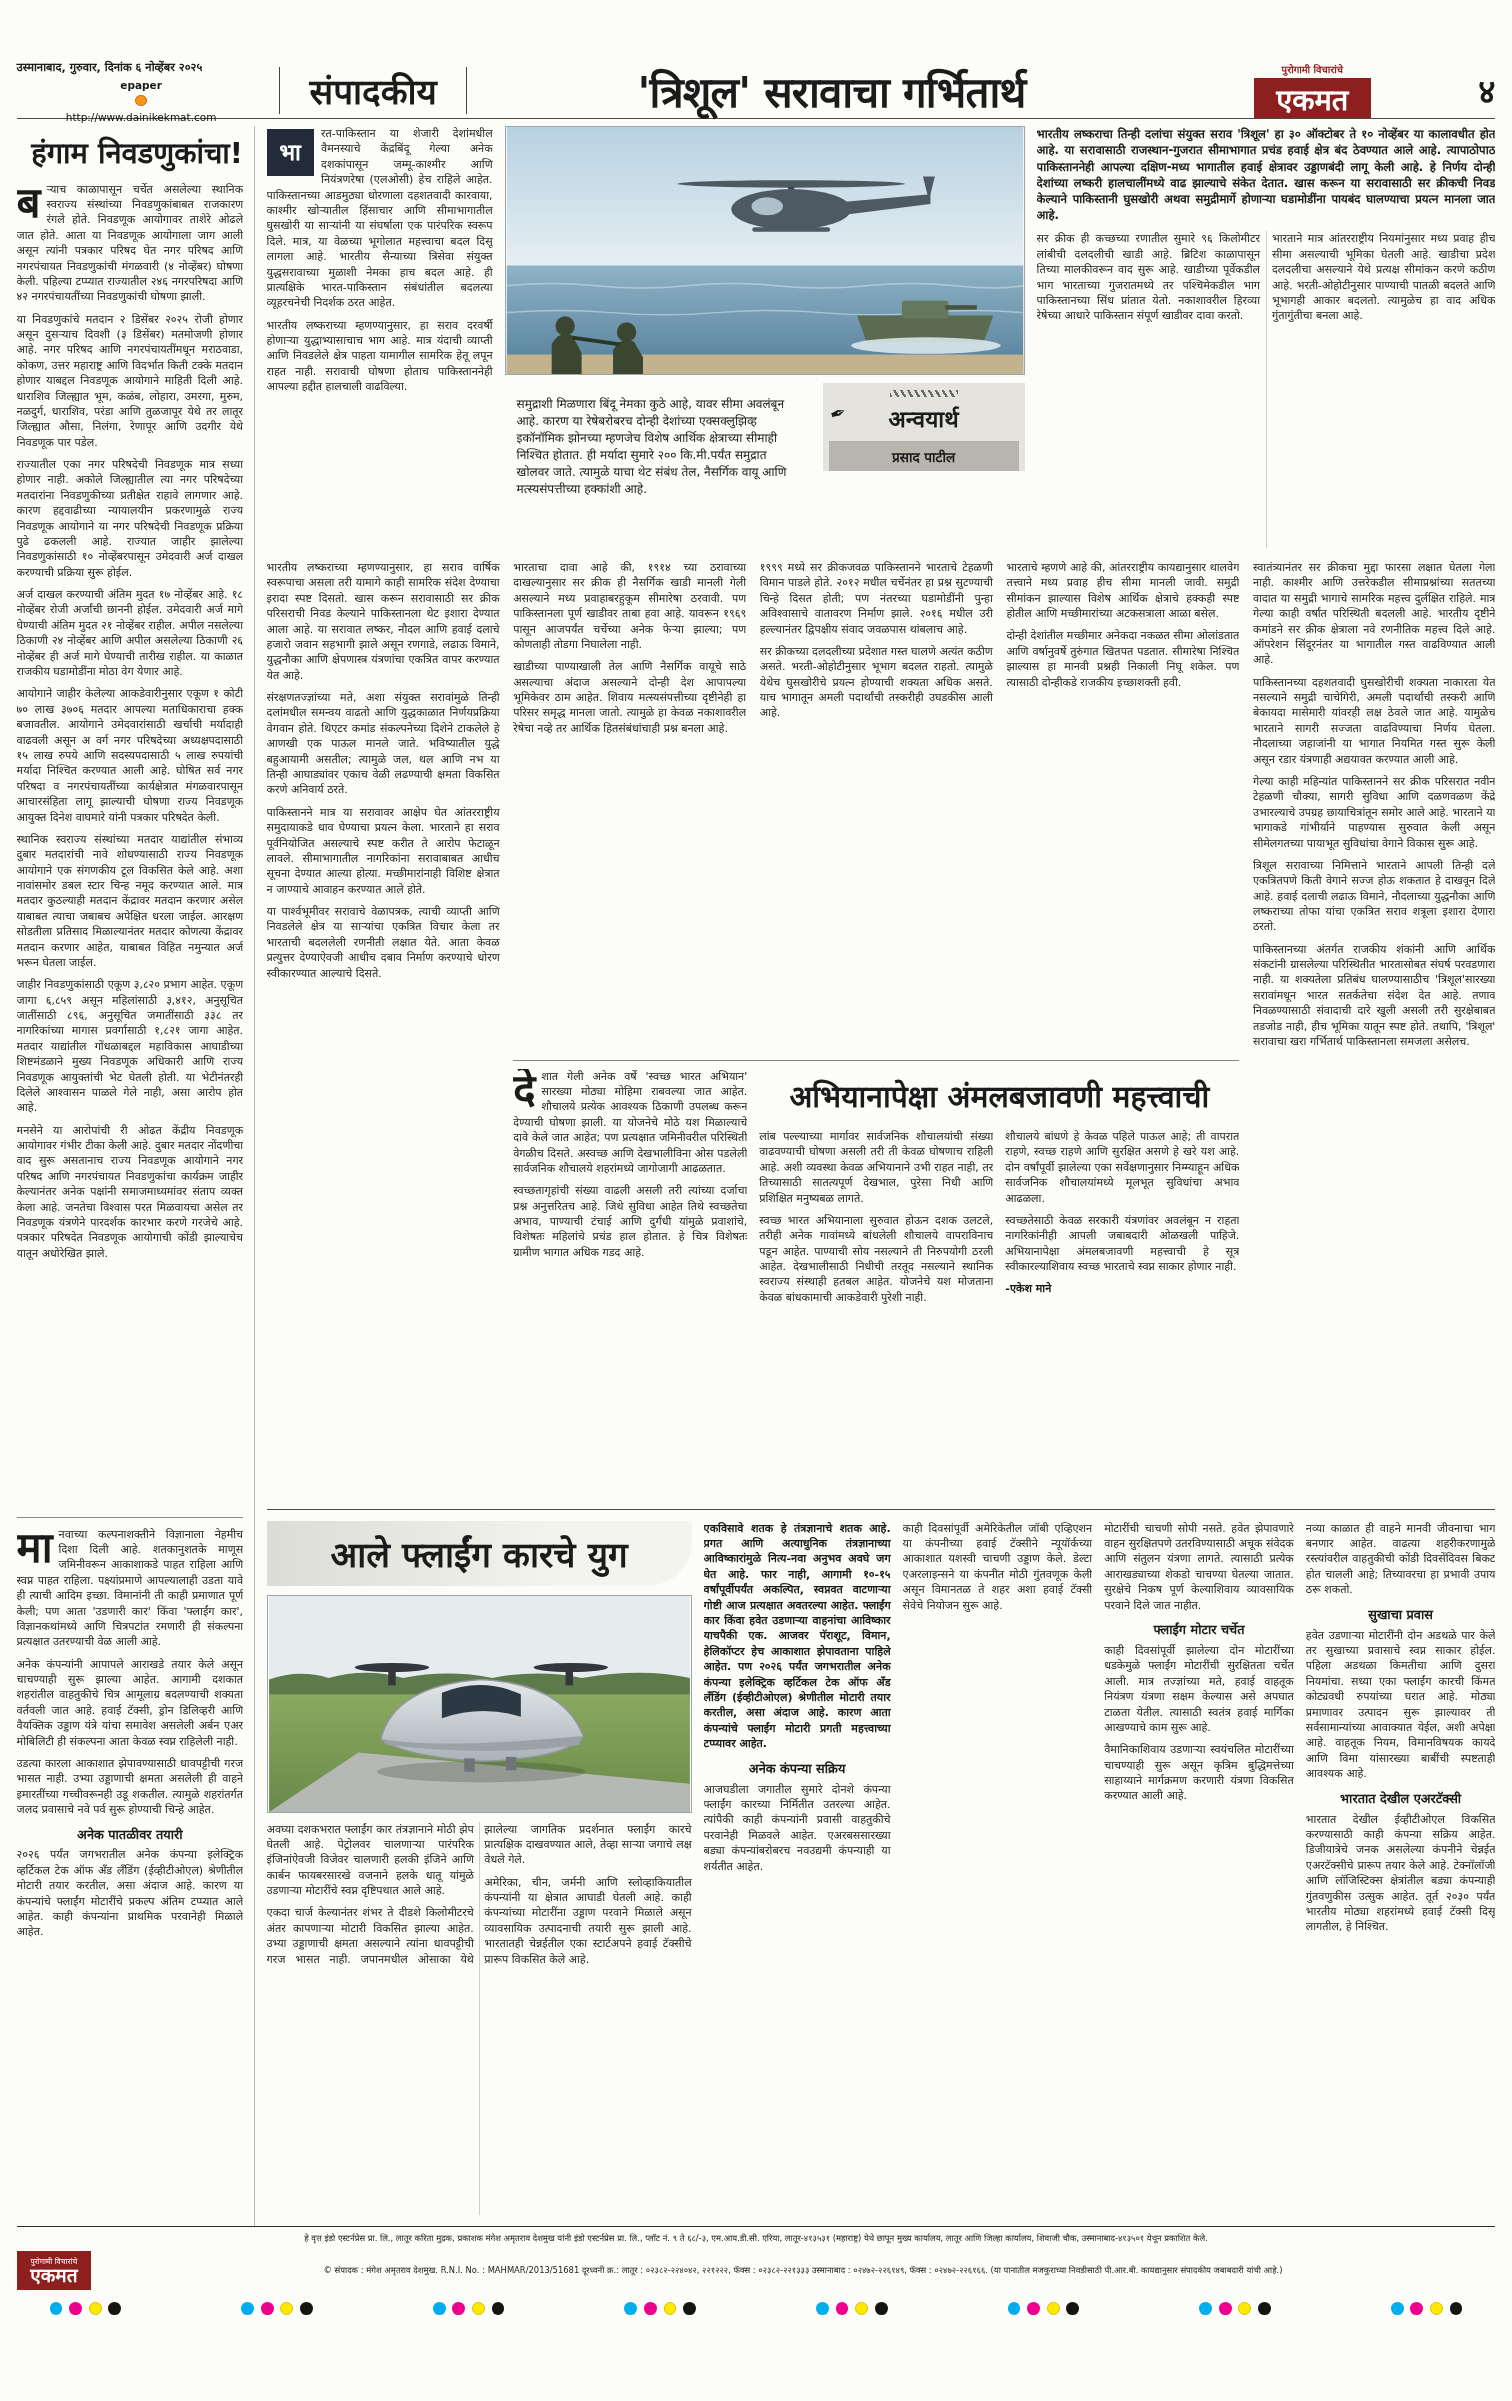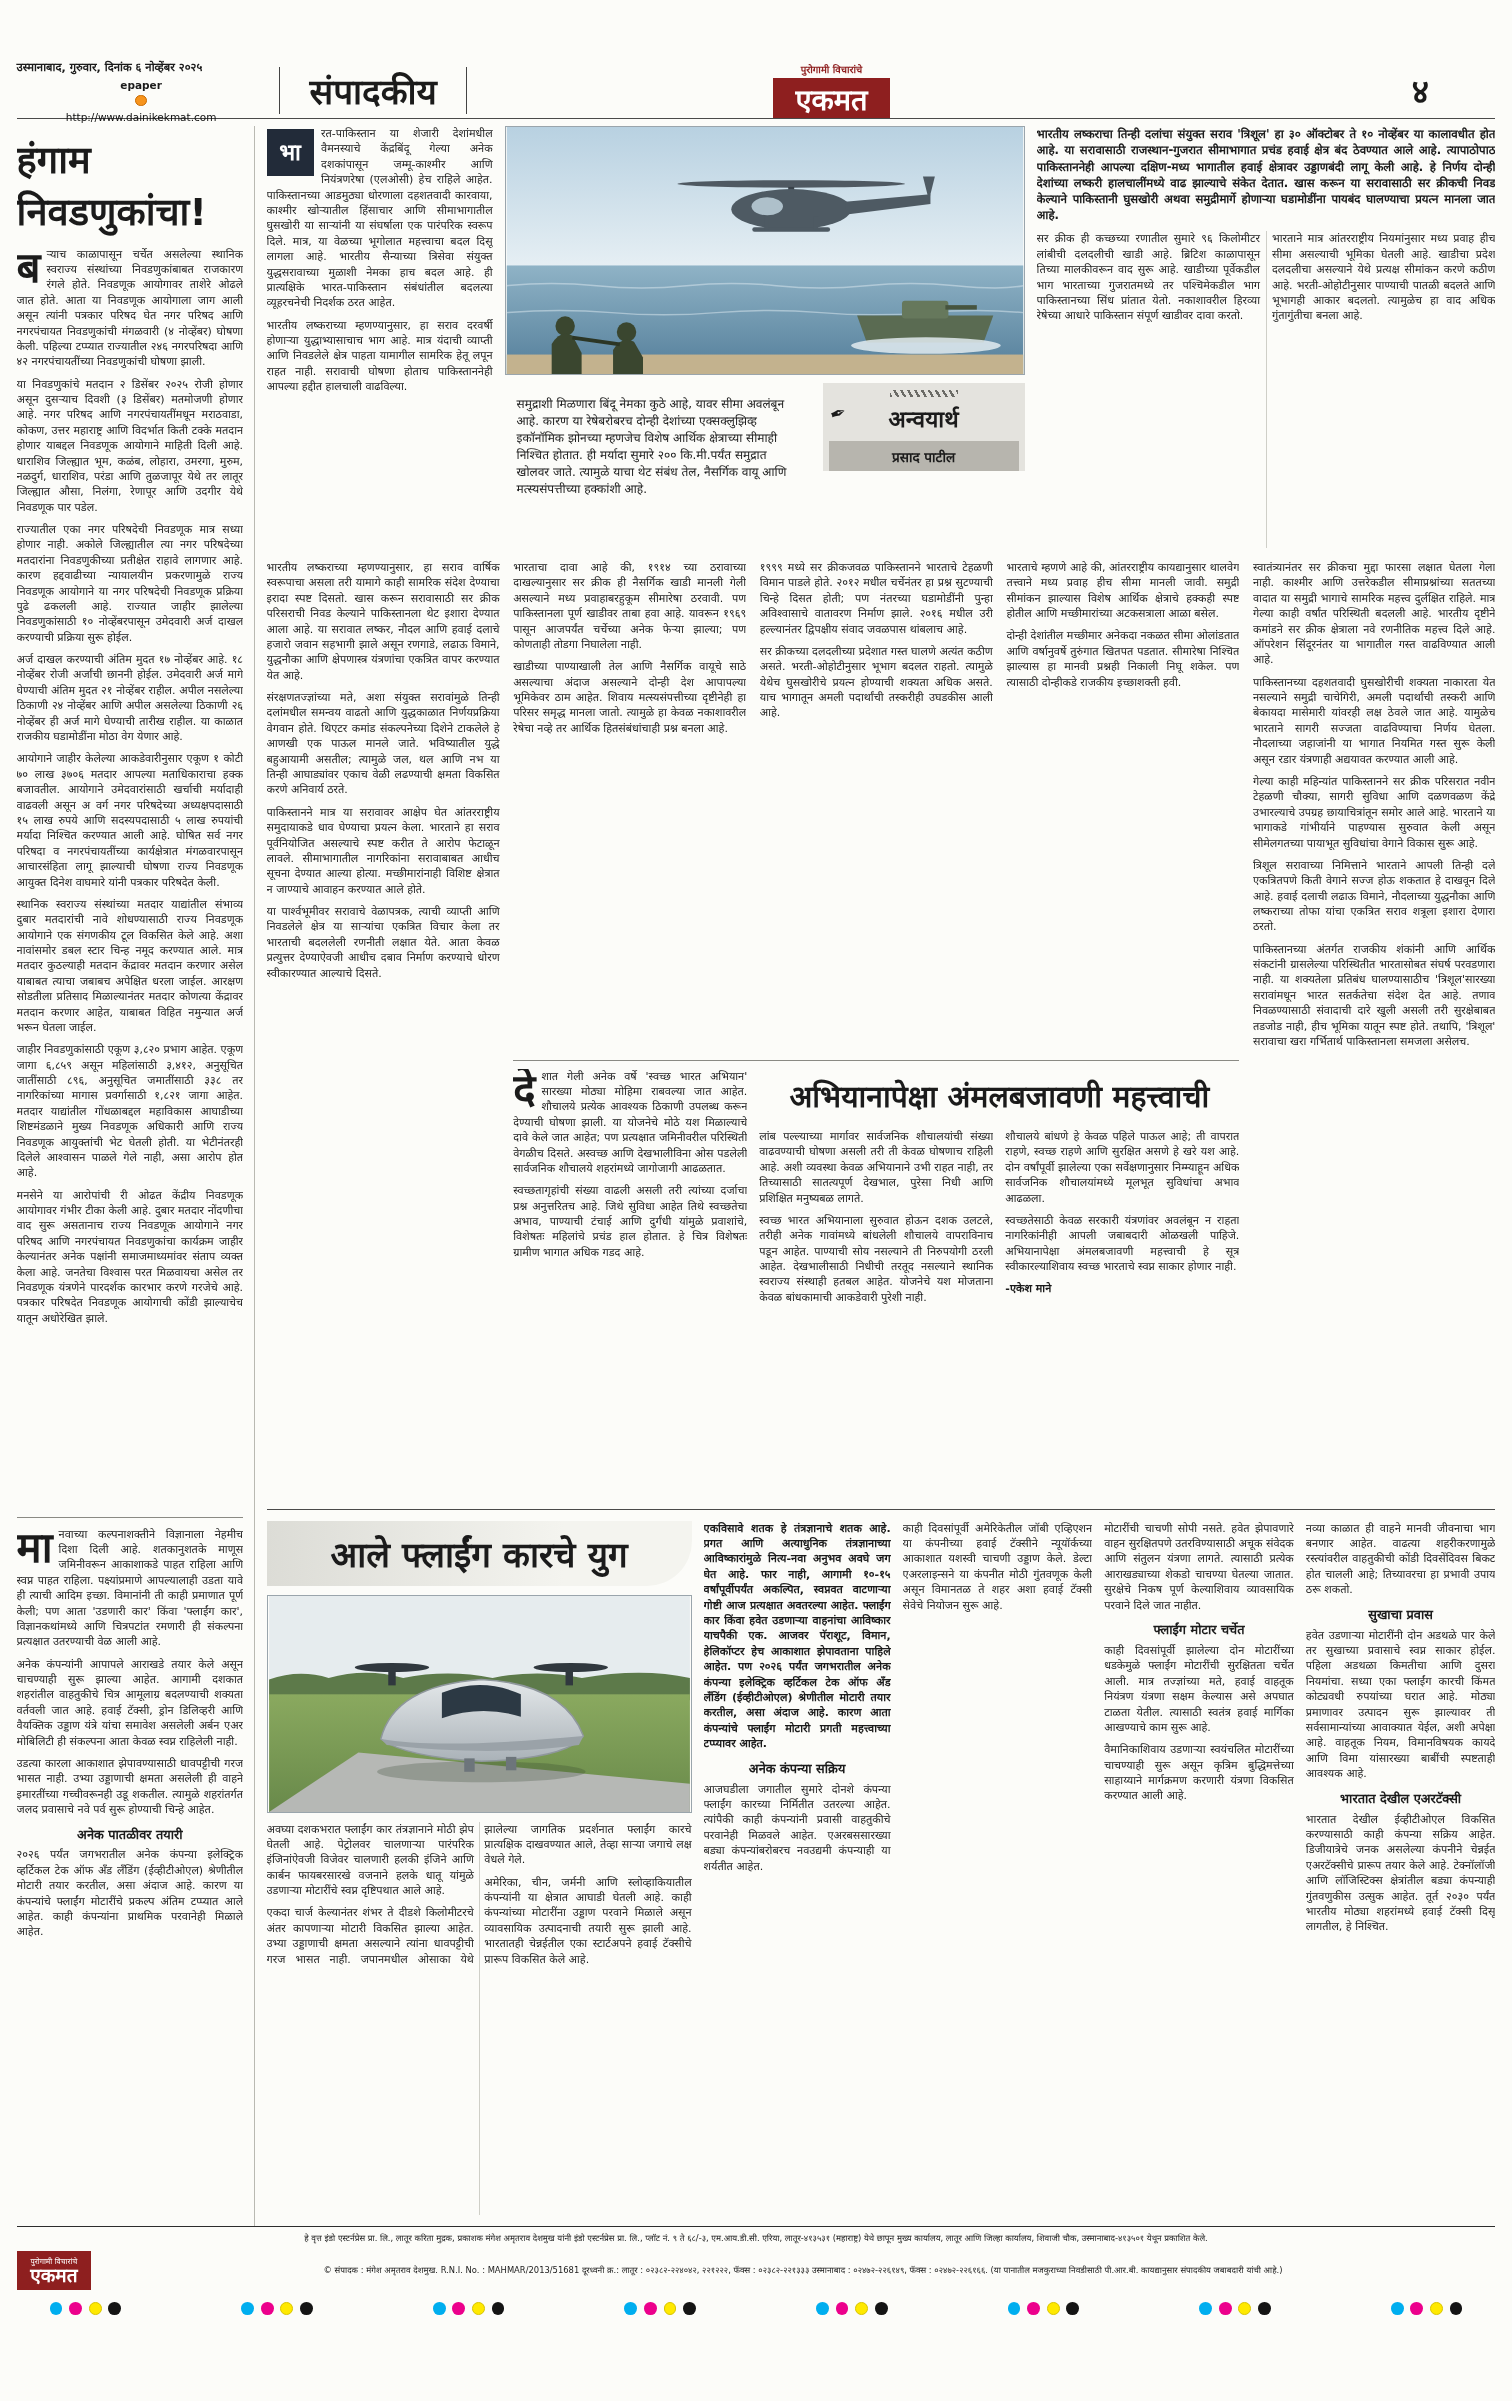--- a/index.html
+++ b/index.html
@@ -34,21 +34,21 @@
 
   .bodytext p { font-size:11px; line-height:15.4px; text-align:justify; margin-bottom:6.8px; }
   .col { overflow:hidden; }
 
   .dropcap { float:left; font-weight:800; font-size:42px; line-height:35px; padding:3px 6px 0 0; }
   .dropcap-box { float:left; width:47px; height:47px; background:#222b39; color:#fff;
                  font-size:22.6px; font-weight:800; display:flex; align-items:center;
                  justify-content:center; margin:3px 7.5px 3px 0; }
 
   .art1 { height:1383px; overflow:hidden; }
-  .art1 h2 { font-size:38px; font-weight:800; margin:6px 0 10.5px; }
+  .art1 h2 { font-size:29px; font-weight:800; margin:6px 0 10.5px;text-align:right; }
 
   .art4-intro { height:709px; overflow:hidden; border-top:0.8px solid #8a8a84; padding-top:9px; margin-top:7.5px; }
   .subhead { font-size:12.8px; font-weight:800; text-align:center; margin:7.5px 0 4.5px; }
 
   
   .mr-grid { display:grid; grid-template-columns:233px 233px 233px 233px 1fr;
              grid-template-rows:422px 488px 437px 706px; gap:12px 13.6px; }
   .art2-top { grid-column:1/6; grid-row:1; display:grid; grid-template-columns:226px 520px 1fr;
               gap:12px; height:422px; overflow:hidden; }
   .bha-col { overflow:hidden; }
@@ -114,20 +114,21 @@
   <header class="masthead">
     <div>
       <div class="dateline">उस्मानाबाद, गुरुवार, दिनांक ६ नोव्हेंबर २०२५</div>
       <div class="epaper-line">
         <span class="epaper-word">epaper</span>
         <span class="epaper-icon"></span>
         <a class="epaper-url" href="#">http://www.dainikekmat.com</a>
       </div>
     </div>
     <div class="section-box">संपादकीय</div>
+    <h1 class="art2-headline">'त्रिशूल' सरावाचा गर्भितार्थ</h1>
     <div class="brand">
       <div class="brand-tagline">पुरोगामी विचारांचे</div>
       <div class="brand-box">एकमत</div>
     </div>
     <div class="page-no">४</div>
   </header>
   <hr class="head-rule">
 
   <div class="layout">
 

